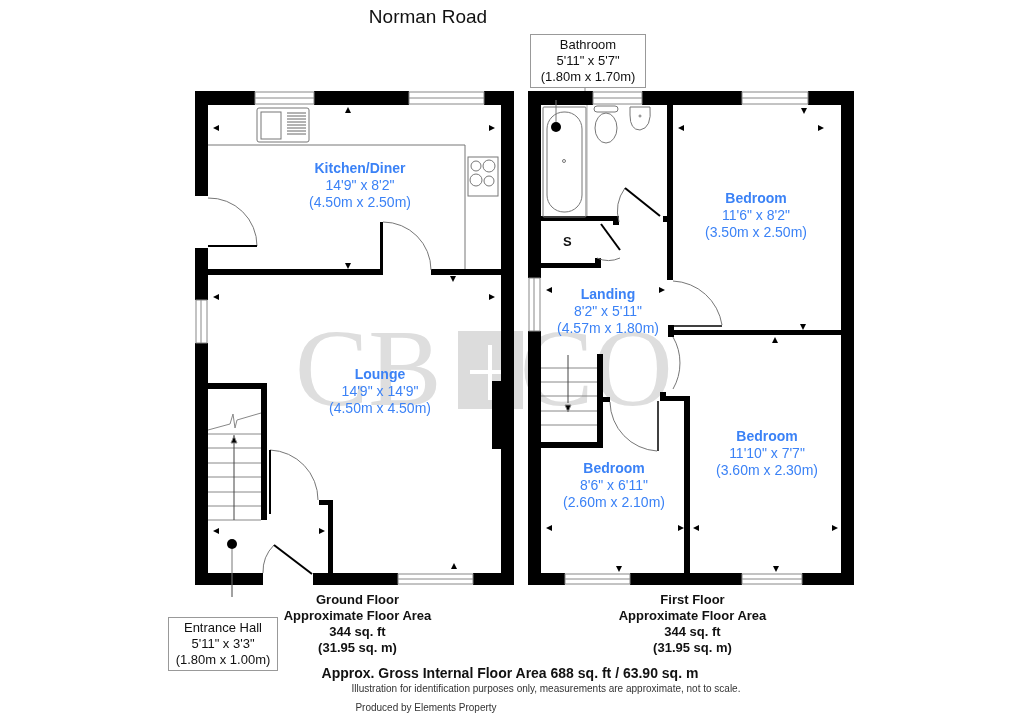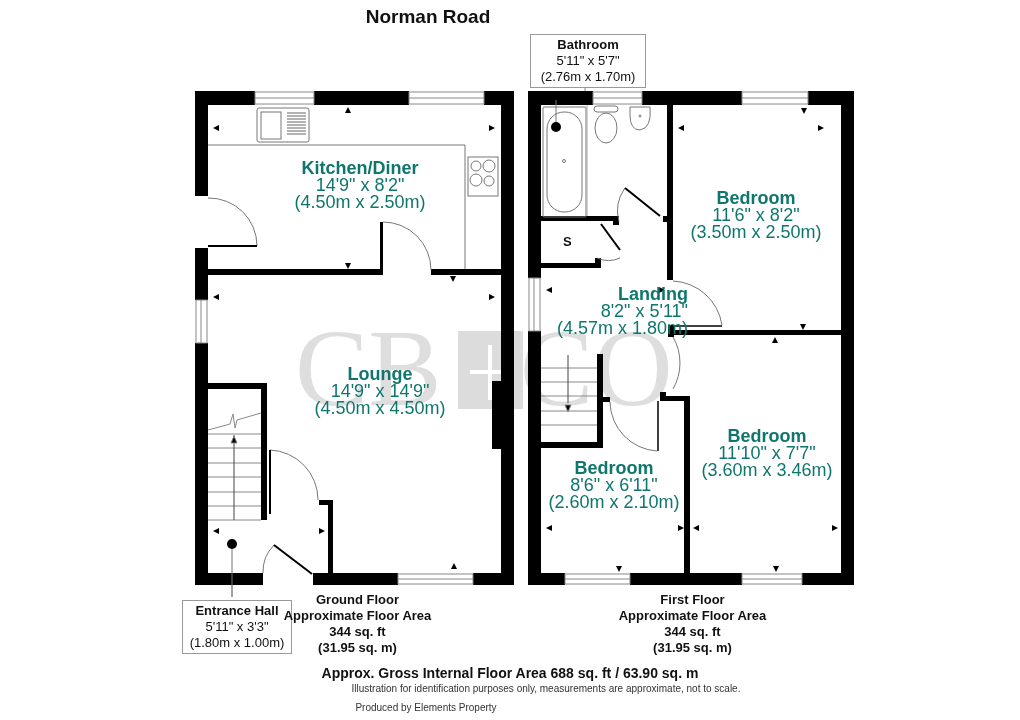--- a/index.html
+++ b/index.html
@@ -1,23 +1,23 @@
 <!DOCTYPE html>
 <html><head>
 <meta charset="utf-8">
 <style>
   html, body { margin:0; padding:0; background:#ffffff; }
   body { width:1020px; height:720px; position:relative; overflow:hidden; font-family:"Liberation Sans", sans-serif; color:#111; }
   .abs { position:absolute; }
-  .title { left:0; width:856px; top:6px; text-align:center; font-weight:bold; font-size:19px; }
-  .label { position:absolute; text-align:center; font-size:18px; line-height:17px; color:#0f766e; }
+  .title { left:0; width:856px; top:6px; text-align:center; font-weight:normal; font-size:19px; }
+  .label { position:absolute; text-align:center; font-size:14px; line-height:17px; color:#3b82f6; }
   .label .name { font-weight:bold; display:block; }
   .label span { display:block; }
   .callout { position:absolute; border:1px solid #999; background:#fff; text-align:center; font-size:13px; line-height:16px; padding:2px 3px; }
-  .callout .name { font-weight:bold; display:block; }
+  .callout .name { font-weight:normal; display:block; }
   .callout span { display:block; }
   .summary { position:absolute; text-align:center; font-weight:bold; font-size:13px; line-height:16px; }
   .summary span { display:block; }
   .gross { left:0; width:1080px; top:665px; text-align:center; font-weight:bold; font-size:14px; }
   .disclaimer { left:0; width:1020px; top:683px; text-align:center; font-size:10px; color:#333;padding-left:36px; }
   .produced { left:0; width:852px; top:702px; text-align:center; font-size:10px; color:#333; }
   svg { position:absolute; left:0; top:0; }
 </style>
 </head>
 <body>
@@ -244,53 +244,53 @@
   <span>14'9" x 8'2"</span>
   <span>(4.50m x 2.50m)</span>
 </div>
 
 <div class="label" style="left:300px; top:366px; width:160px;">
   <span class="name">Lounge</span>
   <span>14'9" x 14'9"</span>
   <span>(4.50m x 4.50m)</span>
 </div>
 
-<div class="label" style="left:528px; top:286px; width:160px;text-align:right;">
+<div class="label" style="left:528px; top:286px; width:160px;">
   <span class="name">Landing</span>
   <span>8'2" x 5'11"</span>
   <span>(4.57m x 1.80m)</span>
 </div>
 
 <div class="label" style="left:676px; top:190px; width:160px;">
   <span class="name">Bedroom</span>
   <span>11'6" x 8'2"</span>
   <span>(3.50m x 2.50m)</span>
 </div>
 
 <div class="label" style="left:687px; top:428px; width:160px;">
   <span class="name">Bedroom</span>
   <span>11'10" x 7'7"</span>
-  <span>(3.60m x 3.46m)</span>
+  <span>(3.60m x 2.30m)</span>
 </div>
 
 <div class="label" style="left:534px; top:460px; width:160px;">
   <span class="name">Bedroom</span>
   <span>8'6" x 6'11"</span>
   <span>(2.60m x 2.10m)</span>
 </div>
 
 <span class="abs" style="left:563px; top:234px; font-weight:bold; font-size:13px;">S</span>
 
 <div class="callout" style="left:530px; top:34px; width:108px;">
   <span class="name">Bathroom</span>
   <span>5'11" x 5'7"</span>
-  <span>(2.76m x 1.70m)</span>
-</div>
-
-<div class="callout" style="left:168px; top:600px; width:102px;margin-left:14px;">
+  <span>(1.80m x 1.70m)</span>
+</div>
+
+<div class="callout" style="left:168px; top:617px; width:102px;">
   <span class="name">Entrance Hall</span>
   <span>5'11" x 3'3"</span>
   <span>(1.80m x 1.00m)</span>
 </div>
 
 <div class="summary" style="left:270px; top:592px; width:175px;">
   <span>Ground Floor</span>
   <span>Approximate Floor Area</span>
   <span>344 sq. ft</span>
   <span>(31.95 sq. m)</span>

